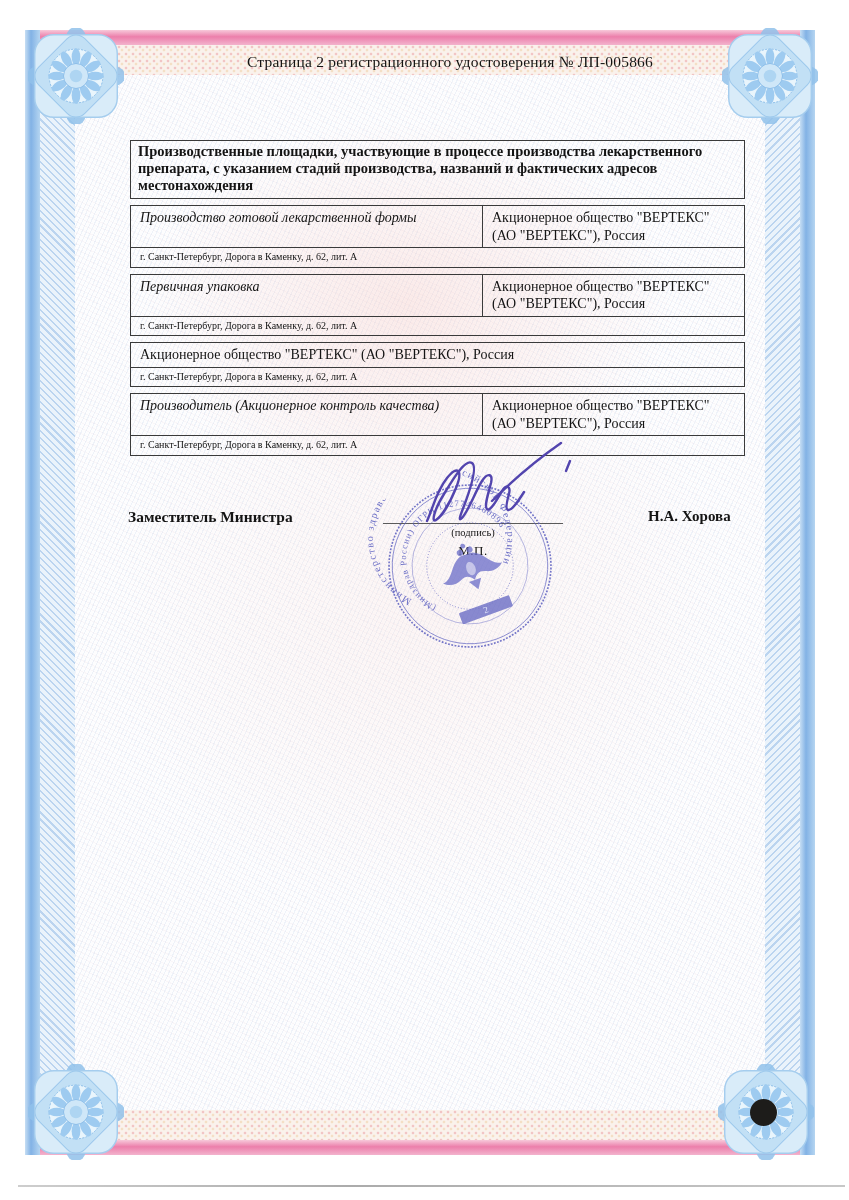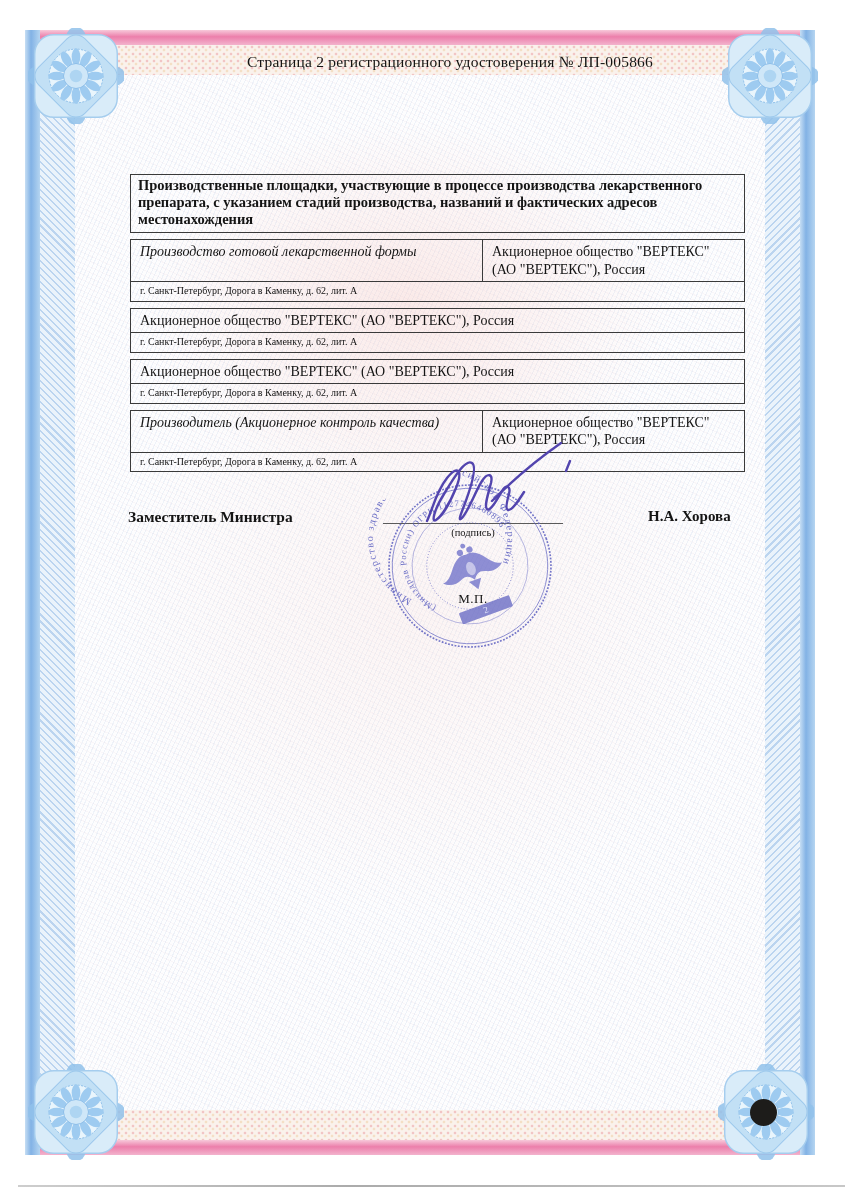--- a/index.html
+++ b/index.html
@@ -45,30 +45,30 @@
   .rosette-tr{left:722px;top:28px;}
   .rosette-bl{left:28px;top:1064px;}
   .rosette-br{left:718px;top:1064px;}
   .punch-hole{left:750px;top:1099px;width:27px;height:27px;border-radius:50%;background:#1d1c1a;}
   .scan-line{left:18px;top:1185px;width:827px;height:2px;background:linear-gradient(90deg,#bdbdbd,#8f8f8f 40%,#b5b5b5);opacity:.75;}
   
   .page-header{left:55px;top:53px;width:790px;text-align:center;font-size:15.5px;letter-spacing:.2px;}
   .tbl{left:130px;top:140px;width:615px;}
   .tbl *,.tbl{box-sizing:border-box;}
   .tbl-box{border:1.6px solid #3a3a3a;margin-bottom:6px;}
-  .tbl-header{font-weight:bold;font-size:14.5px;line-height:1.18;padding:2px 7px 4px;margin-top:34px;}
+  .tbl-header{font-weight:bold;font-size:14.5px;line-height:1.18;padding:2px 7px 4px;}
   .row-split{display:flex;border-bottom:1.6px solid #3a3a3a;}
   .cell-stage{flex:0 0 352px;border-right:1.6px solid #3a3a3a;padding:3px 9px;font-style:italic;font-size:14px;line-height:1.25;}
   .cell-company{flex:1;padding:3px 9px;font-size:14px;line-height:1.25;}
   .cell-address{padding:3px 9px;font-size:10px;line-height:1.25;}
   .sig-title{left:128px;top:508px;font-weight:bold;font-size:15.5px;}
   .sig-name{left:648px;top:508px;font-weight:bold;font-size:15px;}
   .sig-line{left:383px;top:523px;width:180px;height:0;border-top:1.2px solid #5a5a5a;}
   .sig-caption{left:383px;top:527px;width:180px;text-align:center;font-size:10.5px;}
-  .seal-caption{left:383px;top:543px;width:180px;text-align:center;font-size:13px;letter-spacing:.5px;margin-top:48px;}
+  .seal-caption{left:383px;top:543px;width:180px;text-align:center;font-size:13px;letter-spacing:.5px;}
   .stamp{left:378px;top:474px;width:184px;height:184px;transform:rotate(-20deg);opacity:.88;}
   .sig-overlay{left:0;top:0;width:849px;height:1200px;pointer-events:none;}
 </style>
 </head>
 <body>
 
 <svg width="0" height="0" style="position:absolute">
   <defs>
     <symbol id="rosette-sym" viewBox="0 0 100 100">
       <circle cx="50" cy="9" r="10" fill="#90c1ea" opacity=".85"></circle>
@@ -131,20 +131,21 @@
   <div class="tbl-box">
     <div class="row-split">
       <div class="cell-stage">Производство готовой лекарственной формы</div>
       <div class="cell-company">Акционерное общество "ВЕРТЕКС" (АО "ВЕРТЕКС"), Россия</div>
     </div>
     <div class="cell-address">г. Санкт-Петербург, Дорога в Каменку, д. 62, лит. А</div>
   </div>
 
   <div class="tbl-box">
     <div class="row-split">
+      <div class="cell-stage">Первичная упаковка</div>
       <div class="cell-company">Акционерное общество "ВЕРТЕКС" (АО "ВЕРТЕКС"), Россия</div>
     </div>
     <div class="cell-address">г. Санкт-Петербург, Дорога в Каменку, д. 62, лит. А</div>
   </div>
 
   <div class="tbl-box">
     <div class="row-split">
       <div class="cell-company">Акционерное общество "ВЕРТЕКС" (АО "ВЕРТЕКС"), Россия</div>
     </div>
     <div class="cell-address">г. Санкт-Петербург, Дорога в Каменку, д. 62, лит. А</div>

